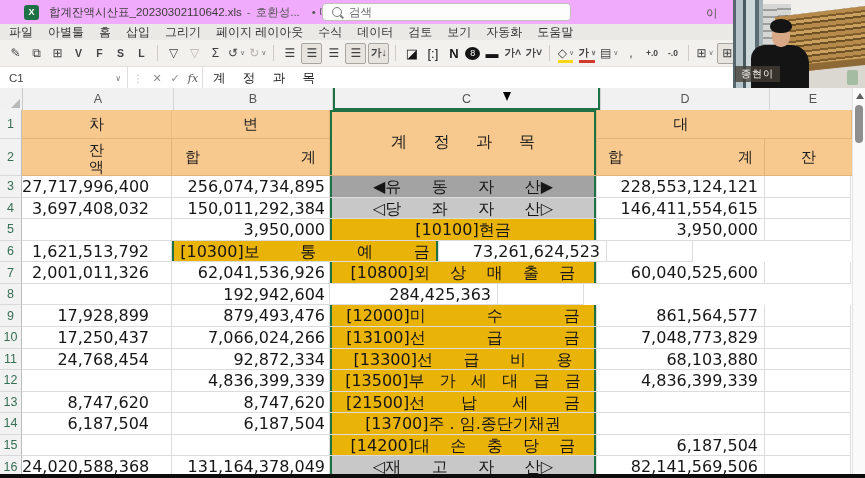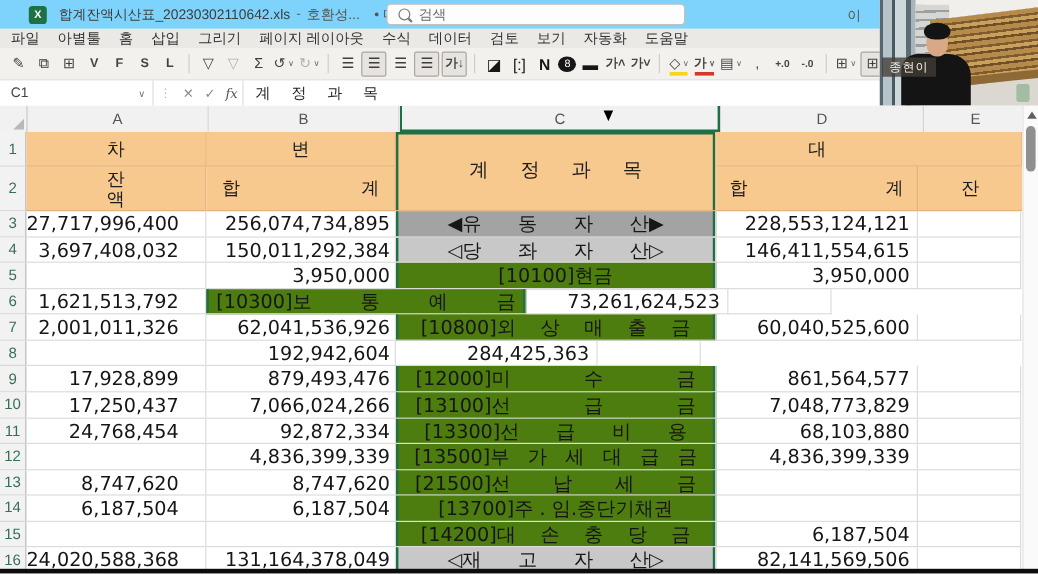--- a/index.html
+++ b/index.html
@@ -1,20 +1,20 @@
 <!DOCTYPE html>
 <html><head>
 <meta charset="utf-8">
 <style>
   html,body{margin:0;padding:0;background:#555;}
   .stage{position:relative;width:865px;height:478px;overflow:hidden;background:#fff;
          font-family:"Liberation Sans",sans-serif;-webkit-font-smoothing:antialiased;}
 
   
-  .titlebar{position:absolute;left:0;top:0;width:743px;height:24px;background:#7dd3fc;
+  .titlebar{position:absolute;left:0;top:0;width:743px;height:24px;background:#f0abfc;
             display:flex;align-items:center;font-size:11.5px;color:#3c3c3c;}
   .xlic{width:15px;height:15px;margin-left:24px;margin-right:10px;background:#1E7145;border-radius:3px;
         color:#fff;font-size:9px;font-weight:bold;display:flex;align-items:center;justify-content:center;flex:0 0 auto;}
   .xlic::before{content:"X";}
   .tfile{white-space:nowrap;}
   .tsep{margin:0 5px;color:#666;}
   .tcompat{color:#555;white-space:nowrap;}
   .tmod{margin-left:12px;color:#555;white-space:nowrap;}
   .tchev{margin-left:5px;color:#555;font-size:9px;}
   .searchbox{position:absolute;left:322px;top:3px;width:238px;height:16px;background:#fdfdfd;
@@ -90,21 +90,21 @@
   .h-e2{left:743px;top:29px;width:87px;height:37px;display:flex;align-items:center;justify-content:center;border-right:none;}
 
   .drows{position:absolute;left:0;top:88px;width:852px;}
   .dr{display:flex;height:21.57px;}
   .dr .rh{width:22px;flex:0 0 auto;font-size:12.5px;}
   .cell{box-sizing:border-box;border-right:1px solid #dcdcdc;border-bottom:1px solid #dcdcdc;
         font-family:"DejaVu Sans","Liberation Sans",sans-serif;font-size:16px;color:#161616;
         line-height:21px;overflow:hidden;white-space:pre;flex:0 0 auto;}
   .na{width:150px;text-align:right;padding-right:22px;}
   .nb{width:158px;text-align:right;padding-right:4px;}
-  .cc{width:267px;text-align:center;background:#4d7c0f;box-shadow:inset 2px 0 0 #1E7145,inset -2px 0 0 #1E7145;}
+  .cc{width:267px;text-align:center;background:#eab308;box-shadow:inset 2px 0 0 #1E7145,inset -2px 0 0 #1E7145;}
   .cc.sec1{background:#a3a3a3;}
   .cc.sec2{background:#C8C8C8;}
   .nd{width:168px;text-align:right;padding-right:6px;}
   .ne{width:86px;}
 
   
   .vscroll{position:absolute;left:852px;top:88px;width:13px;height:390px;background:#fafafa;border-left:1px solid #e3e3e3;box-sizing:border-box;}
   .sarrow{position:absolute;left:3px;top:5px;width:0;height:0;border-left:4px solid transparent;border-right:4px solid transparent;border-bottom:6px solid #606060;}
   .sthumb{position:absolute;left:2px;top:17px;width:8px;height:38px;background:#8f8f8f;border-radius:4px;}
 
@@ -114,21 +114,21 @@
        background:linear-gradient(90deg,#55666e 0 3px,#b6c3c8 3px 10px,#4a5a62 10px 13px,#cdd8da 13px 22px,#5b6c74 22px 26px,#a8b6bb 26px 30px);}
   .stairs{position:absolute;left:30px;top:4px;width:28px;height:84px;
           background:repeating-linear-gradient(178deg,#d6d6d4 0 5px,#9d9e9e 5px 7px);}
   .seats{position:absolute;right:0;top:6px;width:90px;height:58px;transform:skewY(-7deg);transform-origin:100% 0;
          background:repeating-linear-gradient(180deg,#b68a4a 0 4px,#7e5c2c 4px 6px,#caa05e 6px 9px,#6e5026 9px 11px);}
   .rail{position:absolute;right:0;top:62px;width:78px;height:7px;background:#8d6a35;transform:skewY(-6deg);}
   .bin{position:absolute;right:7px;bottom:3px;width:11px;height:15px;background:#a3bca2;border-radius:2px;}
   .head{position:absolute;left:39px;top:24px;width:18px;height:23px;background:#d9a886;border-radius:46%;}
   .head::before{content:"";position:absolute;left:-2px;top:-5px;width:22px;height:14px;background:#141414;border-radius:50% 50% 42% 42%;}
   .shirt{position:absolute;left:18px;top:45px;width:58px;height:43px;background:#141414;border-radius:14px 18px 0 0;}
-  .nametag{position:absolute;left:2px;bottom:24px;background:rgba(66,60,52,.78);color:#f4f2ef;font-size:10px;
+  .nametag{position:absolute;left:2px;bottom:6px;background:rgba(66,60,52,.78);color:#f4f2ef;font-size:10px;
            padding:1px 6px;border-radius:1px;letter-spacing:1px;}
 
   
   .cur{position:absolute;left:503px;top:92px;width:0;height:0;border-left:4px solid transparent;border-right:4px solid transparent;
        border-top:9px solid #000;z-index:80;filter:drop-shadow(0 0 1px #fff);}
   .bline{position:absolute;left:0;top:474px;width:865px;height:4px;background:#0c0c0c;z-index:70;}
 </style>
 </head>
 <body>
 

